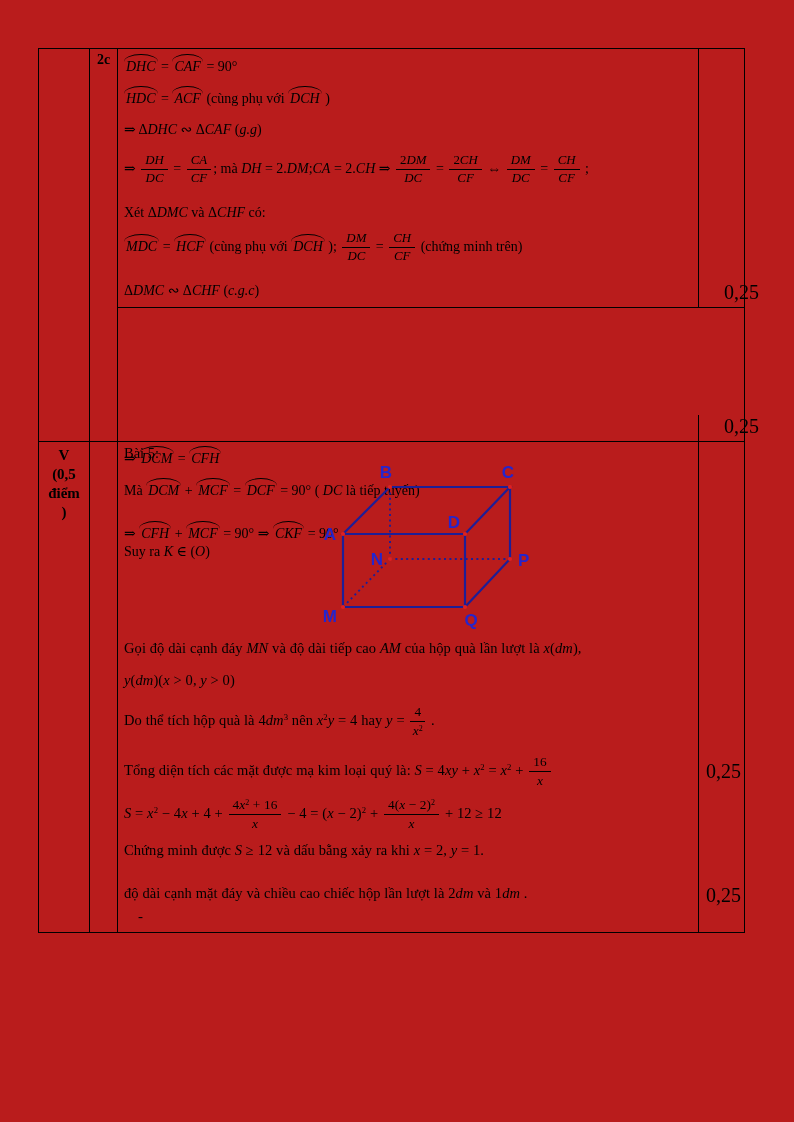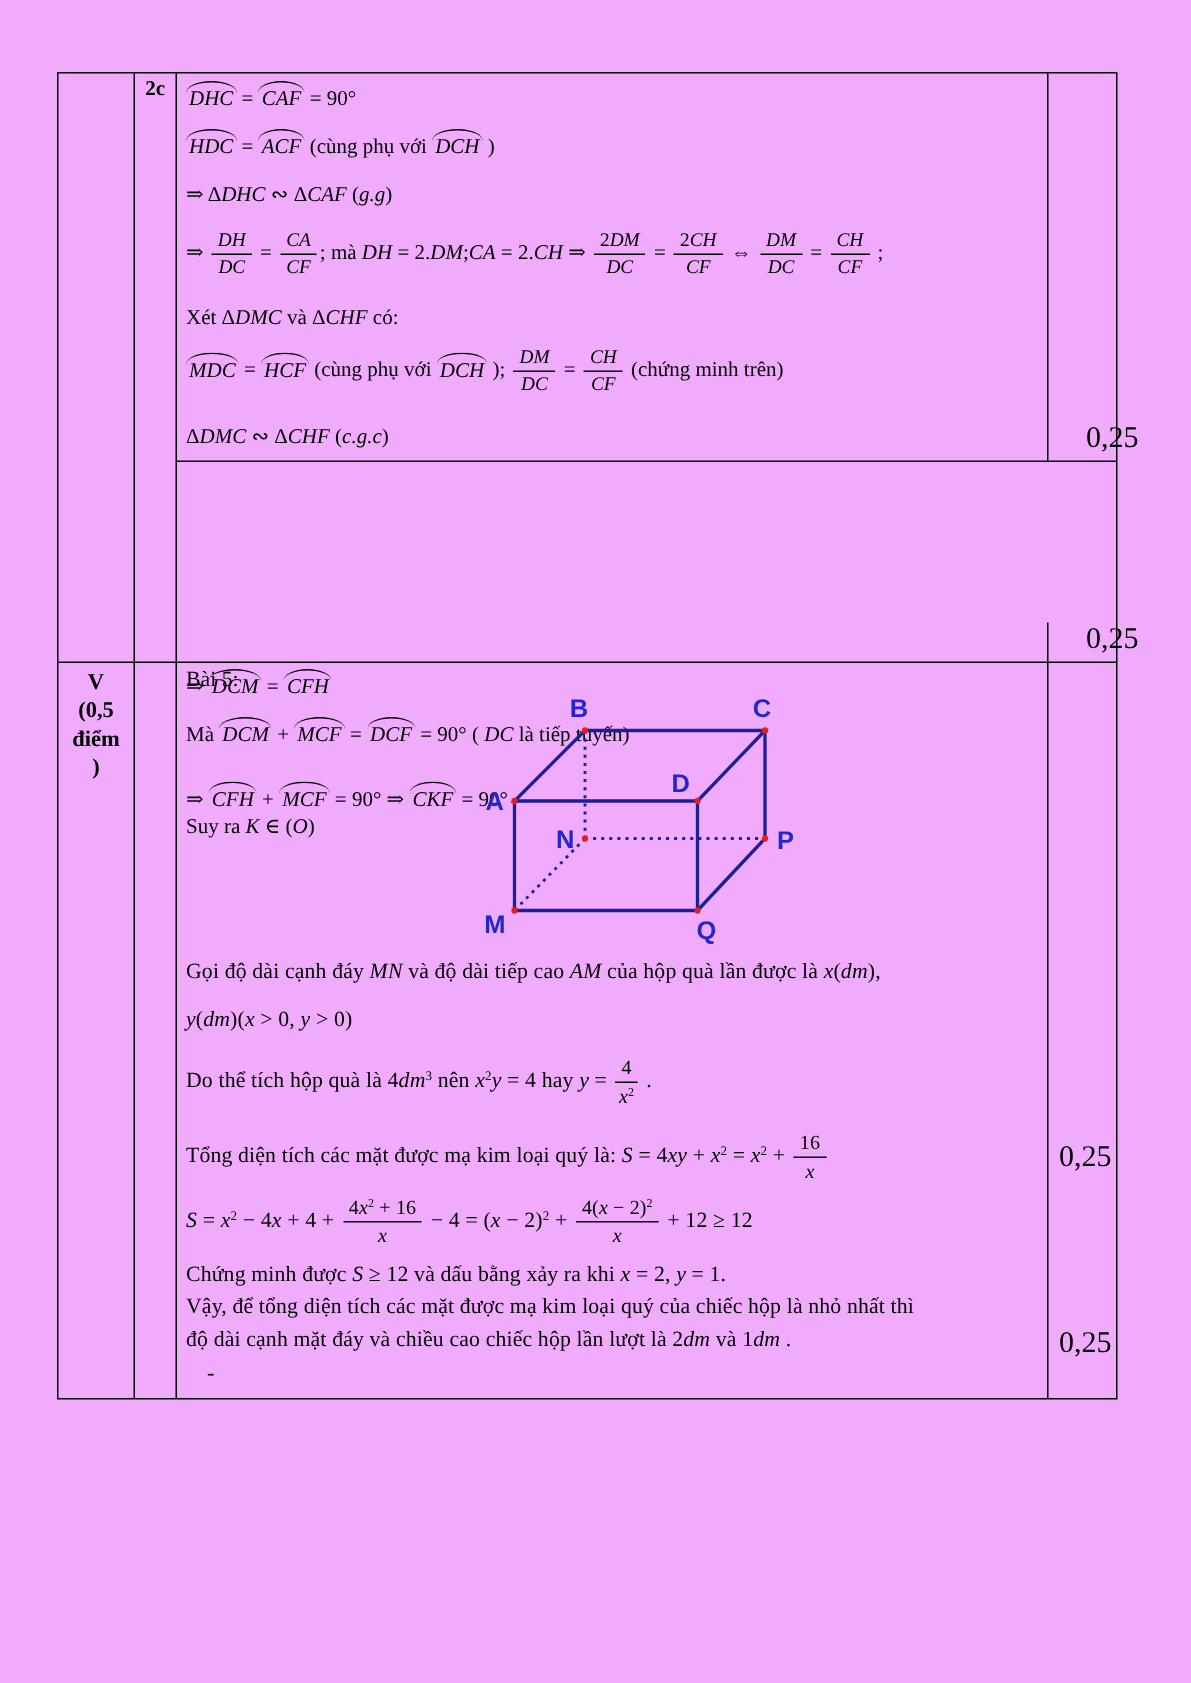--- a/index.html
+++ b/index.html
@@ -1,17 +1,17 @@
 <!DOCTYPE html>
 <html><head>
 <meta charset="utf-8">
 <style>
   html,body{margin:0;padding:0;background:#888;}
   .page{
-    position:relative;width:794px;height:1122px;background:#f0abfc;margin:0 auto;
+    position:relative;width:794px;height:1122px;background:#b91c1c;margin:0 auto;
     font-family:"Liberation Serif","DejaVu Serif",serif;color:#000;overflow:hidden;
   }
   .answer-table{
     position:absolute;left:38px;top:48px;width:707px;height:885px;
     border:1.6px solid #000;box-sizing:border-box;display:flex;flex-direction:column;
   }
   .t-row{display:flex;box-sizing:border-box;}
   .t-row.row-v{border-top:1.6px solid #000;}
   .col-label1{width:51px;box-sizing:border-box;border-right:1.6px solid #000;
     text-align:center;font-weight:bold;font-size:15px;line-height:19px;padding-top:4px;}
@@ -120,27 +120,26 @@
                 <text x="64" y="20" text-anchor="middle">B</text>
                 <text x="186" y="20" text-anchor="middle">C</text>
                 <text x="138" y="70" text-anchor="end">D</text>
                 <text x="15" y="164" text-anchor="end">M</text>
                 <text x="61" y="107" text-anchor="end">N</text>
                 <text x="196" y="108" text-anchor="start">P</text>
                 <text x="149" y="168" text-anchor="middle">Q</text>
               </g>
             </svg>
 
-            <div class="mline" style="top:198px"><span class="m-t">Gọi độ dài cạnh đáy </span><span class="m-i">MN</span><span class="m-t">  và độ dài tiếp cao </span><span class="m-i">AM</span><span class="m-t">  của hộp quà lần được là </span><span class="m-i">x</span><span class="m-t">(</span><span class="m-i">dm</span><span class="m-t">),</span></div>
+            <div class="mline" style="top:198px"><span class="m-t">Gọi độ dài cạnh đáy </span><span class="m-i">MN</span><span class="m-t">  và độ dài tiếp cao </span><span class="m-i">AM</span><span class="m-t">  của hộp quà lần lượt là </span><span class="m-i">x</span><span class="m-t">(</span><span class="m-i">dm</span><span class="m-t">),</span></div>
             <div class="mline" style="top:230px"><span class="m-i">y</span><span class="m-t">(</span><span class="m-i">dm</span><span class="m-t">)(</span><span class="m-i">x</span><span class="m-t"> &gt; 0, </span><span class="m-i">y</span><span class="m-t"> &gt; 0)</span></div>
             <div class="mline" style="top:262px"><span class="m-t">Do thể tích hộp quà là 4</span><span class="m-i">dm</span><span class="m-sup">3</span><span class="m-t">  nên </span><span class="m-i">x</span><span class="m-sup">2</span><span class="m-i">y</span><span class="m-t"> = 4 hay </span><span class="m-i">y</span><span class="m-t"> = </span><span class="m-frac"><span class="m-num"><span class="m-t">4</span></span><span class="m-den"><span class="m-i">x</span><span class="m-sup">2</span></span></span><span class="m-t"> .</span></div>
             <div class="mline" style="top:312px"><span class="m-t">Tổng diện tích các mặt được mạ kim loại quý là: </span><span class="m-i">S</span><span class="m-t"> = 4</span><span class="m-i">xy</span><span class="m-t"> + </span><span class="m-i">x</span><span class="m-sup">2</span><span class="m-t"> = </span><span class="m-i">x</span><span class="m-sup">2</span><span class="m-t"> + </span><span class="m-frac"><span class="m-num"><span class="m-t">16</span></span><span class="m-den"><span class="m-i">x</span></span></span></div>
             <div class="mline" style="top:355px"><span class="m-i">S</span><span class="m-t"> = </span><span class="m-i">x</span><span class="m-sup">2</span><span class="m-t"> − 4</span><span class="m-i">x</span><span class="m-t"> + 4 + </span><span class="m-frac"><span class="m-num"><span class="m-t">4</span><span class="m-i">x</span><span class="m-sup">2</span><span class="m-t"> + 16</span></span><span class="m-den"><span class="m-i">x</span></span></span><span class="m-t"> − 4 = (</span><span class="m-i">x</span><span class="m-t"> − 2)</span><span class="m-sup">2</span><span class="m-t"> + </span><span class="m-frac"><span class="m-num"><span class="m-t">4(</span><span class="m-i">x</span><span class="m-t"> − 2)</span><span class="m-sup">2</span></span><span class="m-den"><span class="m-i">x</span></span></span><span class="m-t"> + 12 ≥ 12</span></div>
             <div class="mline" style="top:400px"><span class="m-t">Chứng minh được  </span><span class="m-i">S</span><span class="m-t"> ≥ 12  và dấu bằng xảy ra khi </span><span class="m-i">x</span><span class="m-t"> = 2, </span><span class="m-i">y</span><span class="m-t"> = 1.</span></div>
-            <div class="mline" style="top:421px"><span class="m-t">Vậy, để tổng diện tích các mặt được mạ kim loại quý của chiếc hộp là nhỏ nhất thì</span></div>
             <div class="mline" style="top:443px"><span class="m-t">độ dài cạnh mặt đáy và chiều cao chiếc hộp lần lượt là 2</span><span class="m-i">dm</span><span class="m-t">  và 1</span><span class="m-i">dm</span><span class="m-t"> .</span></div>
             <div class="dash-line" style="top:466px">-</div>
           </div>
           <div class="cell-score">
             <span class="score-abs" style="top:318px">0,25</span>
             <span class="score-abs" style="top:442px">0,25</span>
           </div>
         </div>
       </div>
     </div>

